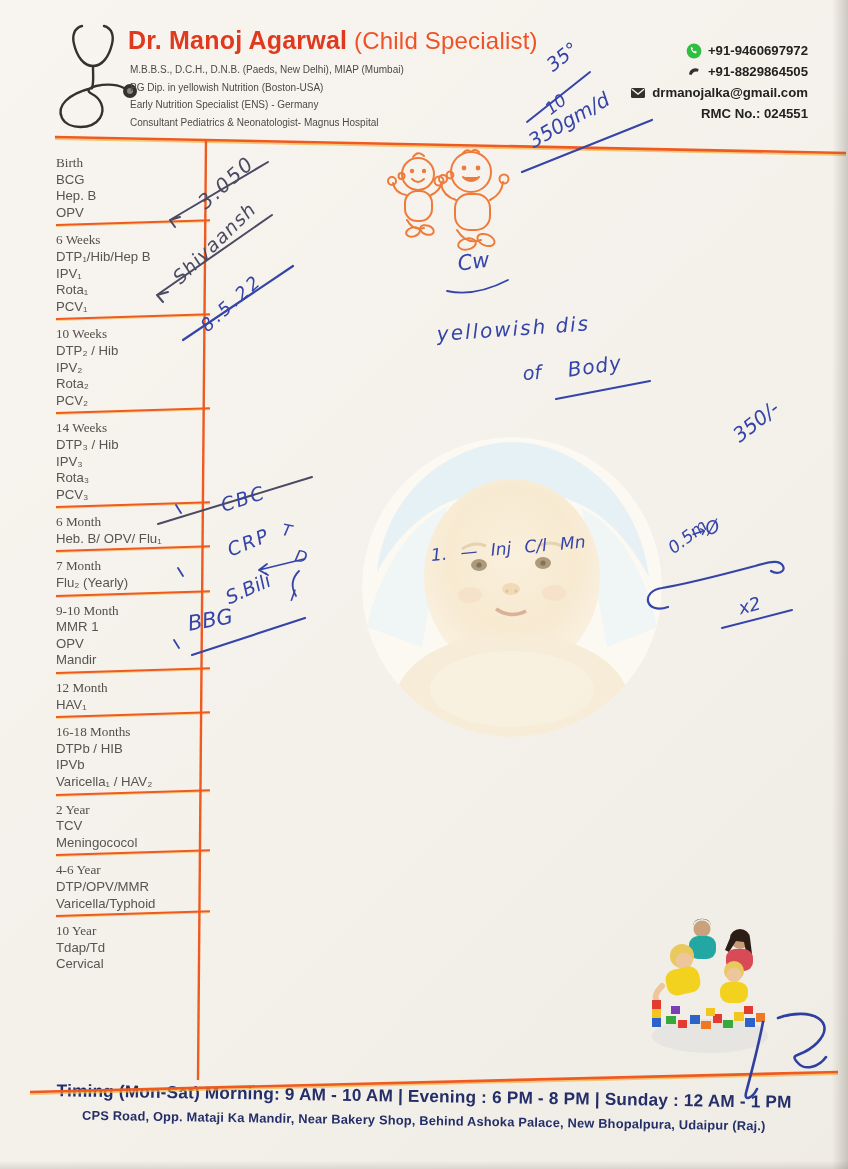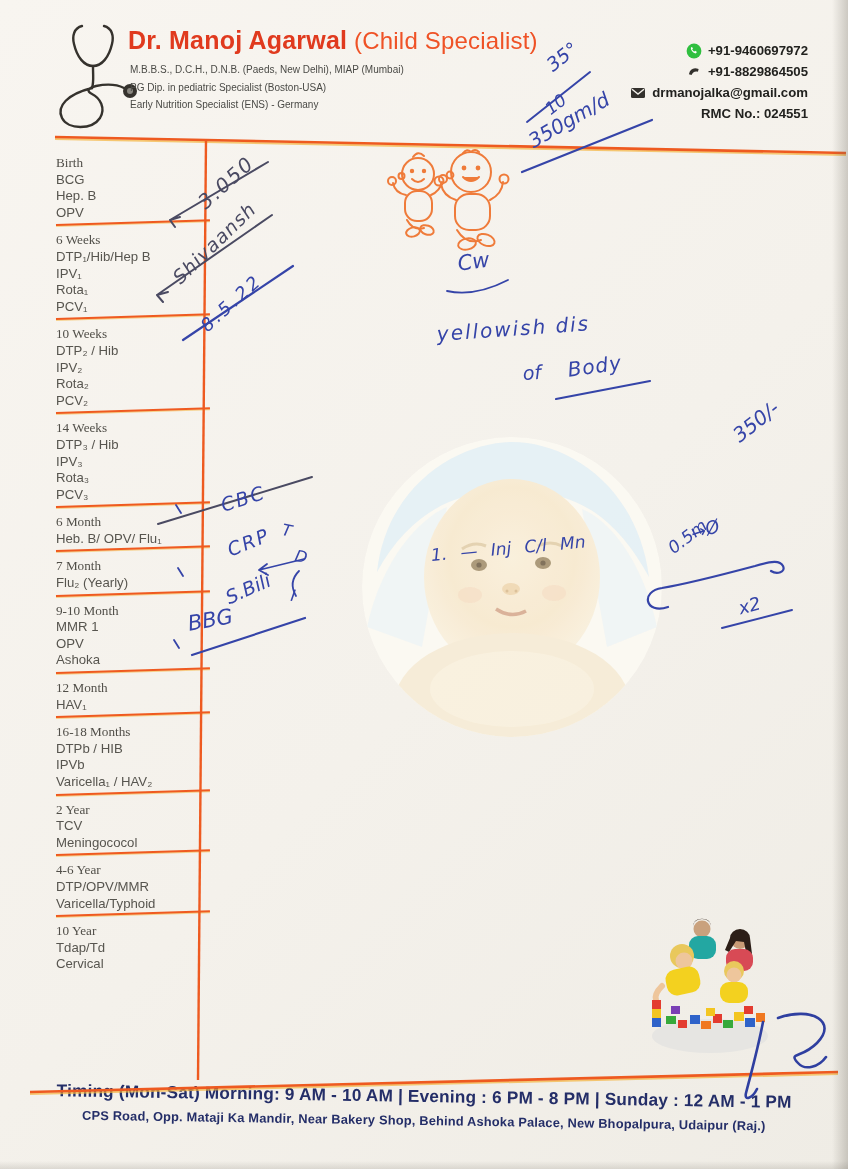--- a/index.html
+++ b/index.html
@@ -85,22 +85,23 @@
       <path d="M45,46 C45,58 46,62 44,68"></path>
       <path d="M44,68 C20,74 8,86 14,98 C20,110 44,110 52,98 C58,88 52,78 44,74 C38,71 40,68 48,66 C58,64 68,64 76,68"></path>
       <circle cx="82" cy="71" r="7" fill="#35322d" stroke="none"></circle>
       <circle cx="82" cy="71" r="3" fill="#8a8780" stroke="none"></circle>
     </g>
   </svg>
 
   <div class="title"><span>Dr. Manoj Agarwal</span><span class="spec"> (Child Specialist)</span></div>
   <div class="creds">
     <div>M.B.B.S., D.C.H., D.N.B. (Paeds, New Delhi), MIAP (Mumbai)</div>
-    <div>PG Dip. in pediatric Specialist (Boston-USA)</div>
+    <div>PG Dip. in yellowish Nutrition (Boston-USA)</div>
     <div>Early Nutrition Specialist (ENS) - Germany</div>
+    <div>Consultant Pediatrics &amp; Neonatologist- Magnus Hospital</div>
   </div>
 
   <div class="contacts">
     <div class="row">
       <svg class="cicon" width="16" height="16" viewBox="0 0 16 16">
         <circle cx="8" cy="8" r="7.4" fill="#2fbf3f"></circle>
         <path d="M3.2,13.6 L4.2,10.8 L6,12.4 Z" fill="#2fbf3f"></path>
         <path d="M5,4.6 c-.6,1.8 1.4,5 4.6,6 l1.4-1.6 -1.9-1.2 -.7.7 c-1-.4-1.9-1.3-2.2-2.3 l.8-.6 -1-1.6 z" fill="#fff"></path>
       </svg>
       <span>+91-9460697972</span>
@@ -175,21 +176,21 @@
       <div class="sec-items">
           <div class="sec-item">Flu₂ (Yearly)</div>
         </div>
     </div>
 
     <div class="sec">
       <div class="sec-title">9-10 Month</div>
       <div class="sec-items">
           <div class="sec-item">MMR 1</div>
           <div class="sec-item">OPV</div>
-          <div class="sec-item">Ashoka</div>
+          <div class="sec-item">Mandir</div>
         </div>
     </div>
 
     <div class="sec">
       <div class="sec-title">12 Month</div>
       <div class="sec-items">
           <div class="sec-item">HAV₁</div>
         </div>
     </div>
 

